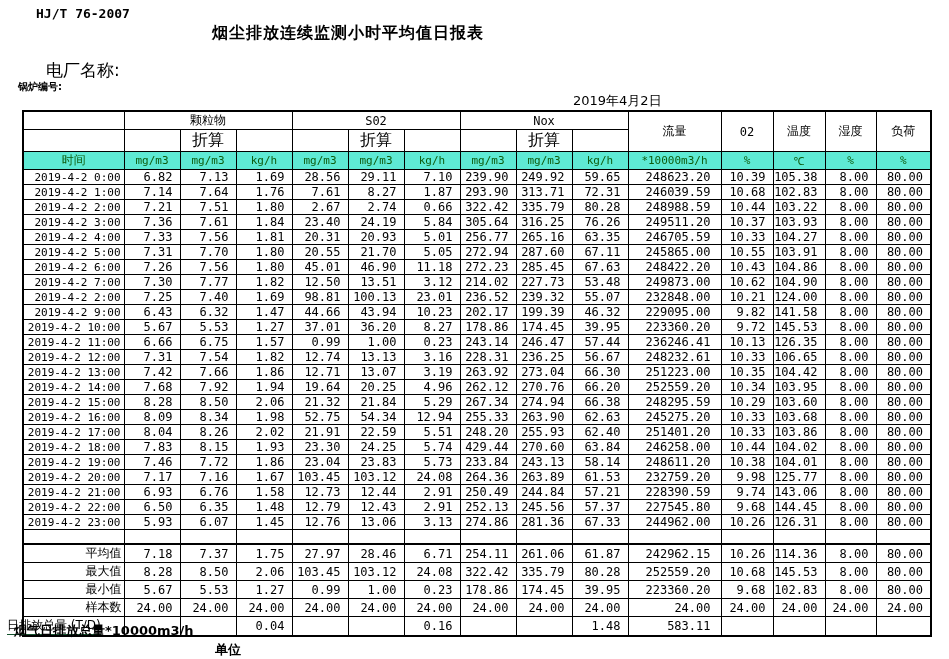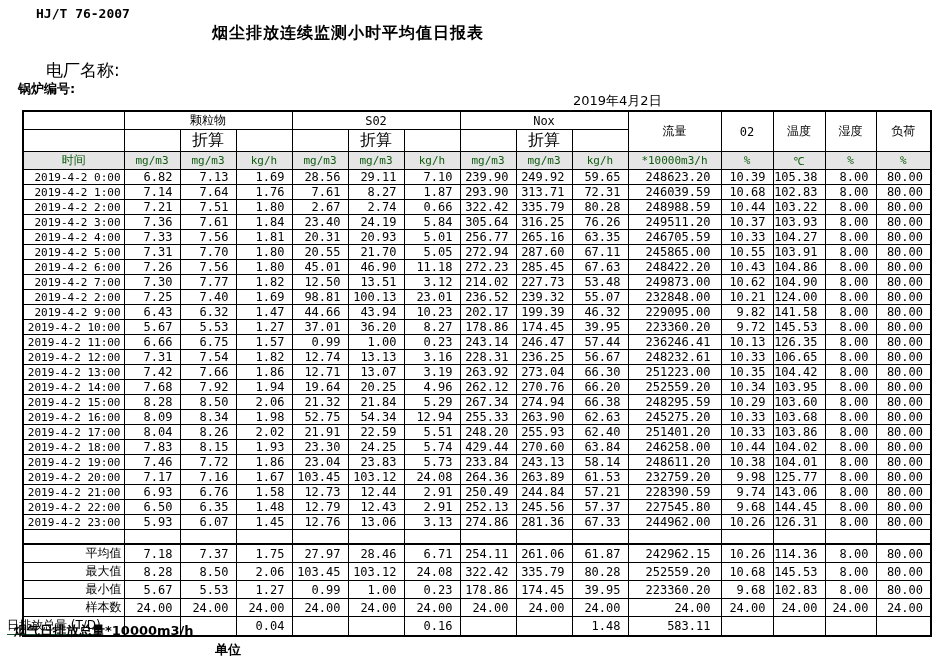--- a/index.html
+++ b/index.html
@@ -9,39 +9,39 @@
     width: 949px; height: 659px;
     background: #fff;
     color: #000;
     font-family: "DejaVu Sans", "Liberation Sans", sans-serif;
     overflow: hidden;
   }
   .abs { position:absolute; white-space:nowrap; }
   #std-code   { left:36px;  top:6px;  font: bold 13px "DejaVu Sans Mono", monospace; }
   #doc-title  { left:212px; top:23px; font-size:16px; font-weight:bold; letter-spacing:1px; }
   #plant-lbl  { left:18px;  top:59px; font-size:17px; font-weight:normal;margin-left:28px; }
-  #boiler-lbl { left:18px;  top:80px; font-size:13px; font-weight:bold; }
+  #boiler-lbl { left:18px;  top:80px; font-size:10px; font-weight:bold; }
   #rpt-date   { left:573px; top:92px; font-size:13px; }
 
   table { border-collapse:collapse; table-layout:fixed; }
   #hourly-table  { position:absolute; left:22px; top:110px;  border:2px solid #000; }
   #summary-table { position:absolute; left:22px; top:543px;  border:2px solid #000; }
   th, td {
     border:1px solid #000;
     padding:0; margin:0;
     overflow:hidden; white-space:nowrap;
     font-weight:normal;
     height:15px;
   }
   tr.h1 th { height:17px; font-size:12px; text-align:center; }
   tr.h2 th { height:16px; font-size:16px; text-align:center; }
   tr.h1 th.grp { font-family:"DejaVu Sans Mono", monospace; }
   tr.unit-row th {
     height:14px;
-    background:#e5e5e5;
+    background:#5eead4;
     color:#0e5c0e;
     font: 11px "DejaVu Sans Mono", monospace;
     text-align:center;
   }
   tr.unit-row th.time-h { font-family:"DejaVu Sans","Liberation Sans",sans-serif; font-size:12px; }
   td.c-time {
     font: 11px "DejaVu Sans Mono", monospace;
     text-align:right; padding-right:3px;
   }
   td.c-num {

